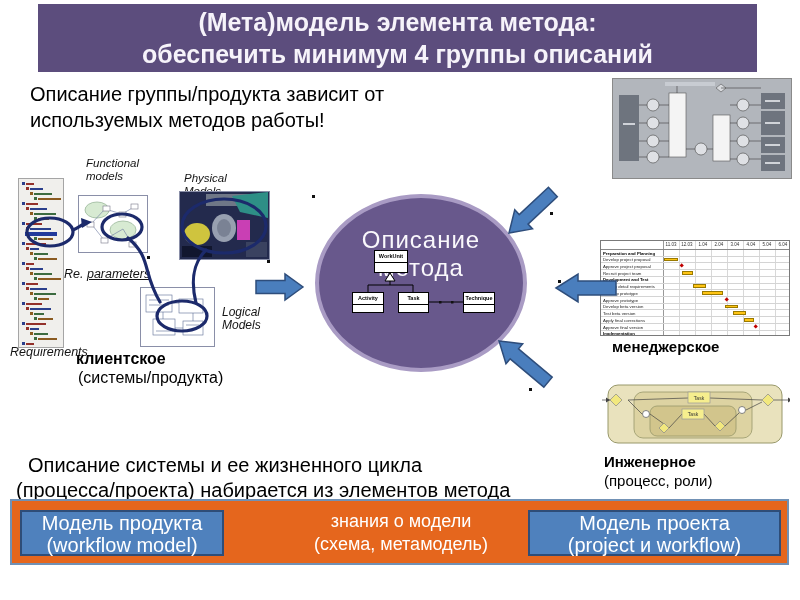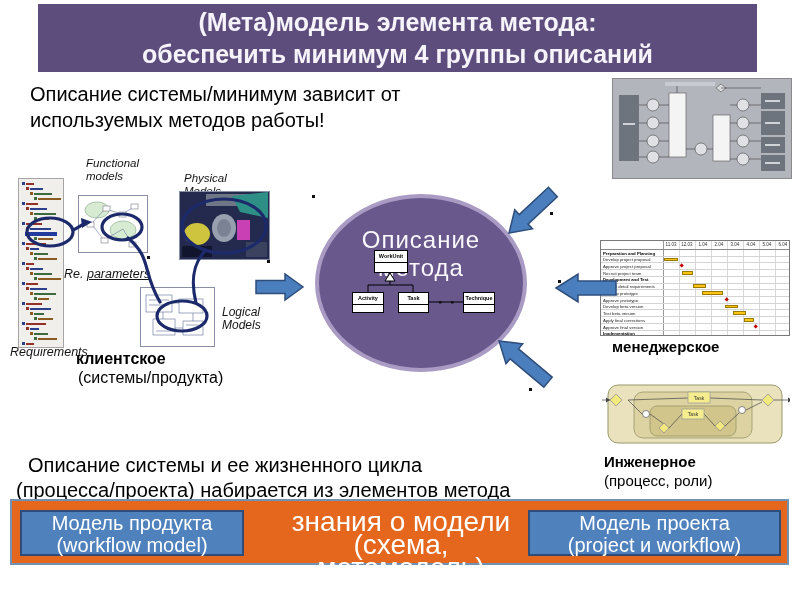--- a/index.html
+++ b/index.html
@@ -43,38 +43,38 @@
   .g-col{position:absolute;top:1px;width:16px;text-align:center;font-size:4.5px;color:#333;}
   .g-row{position:relative;height:5.73px;border-bottom:0.5px solid #d4d4d4;}
   .g-name{position:absolute;left:2px;top:0.6px;font-size:4.3px;color:#222;white-space:nowrap;}
   .g-row.group .g-name{font-weight:bold;color:#000;}
   .g-bar{position:absolute;top:0.8px;height:3.6px;background:#ffc515;border:0.5px solid #9a7a00;box-sizing:border-box;}
   .g-mile{position:absolute;top:1px;width:3.4px;height:3.4px;background:#c00000;transform:rotate(45deg);}
   
   .orange-bar{left:10px;top:499px;width:779px;height:66px;background:#e5661d;border:2px solid #7191b5;box-sizing:border-box;}
   .blue-box{position:absolute;top:9px;height:46px;background:#4f81bd;border:2px solid #2e4d78;box-sizing:border-box;
             color:#fff;text-align:center;font-size:20px;line-height:22px;padding-top:0px;}
-  .orange-text{position:absolute;top:9px;color:#fff;text-align:center;font-size:28px;line-height:23px;}
+  .orange-text{position:absolute;top:9px;color:#fff;text-align:center;font-size:18px;line-height:23px;}
   .green-bar{left:10px;top:567px;width:779px;height:25px;background:#7b9440;border:1px solid #5e7230;box-sizing:border-box;
              color:#fff;text-align:center;font-size:18px;line-height:23px;}
   svg{display:block;}
   .overlay{left:0;top:0;pointer-events:none;}
 </style>
 </head>
 <body>
 
 <div class="stage">
 
   <div class="abs header">
     <div>(Мета)модель элемента метода:</div>
     <div>обеспечить минимум 4 группы описаний</div>
   </div>
 
   <div class="abs bigtext" style="left:30px;top:81px;">
-    <div>Описание системы/минимум  зависит от</div>
+    <div>Описание группы/продукта  зависит от</div>
     <div>используемых методов работы!</div>
   </div>
 
   <div class="abs hand" style="left:86px;top:157px;">
     <div>Functional</div>
     <div>models</div>
   </div>
   <div class="abs hand" style="left:184px;top:172px;">
     <div>Physical</div>
     <div>Models</div>
@@ -475,21 +475,21 @@
   </div>
   <div class="abs" style="left:604px;top:452px;">
     <div class="cap-title">Инженерное</div>
     <div class="cap-sub">(процесс, роли)</div>
   </div>
 
   <div class="abs bigtext" style="left:28px;top:452px;">Описание системы и ее жизненного цикла</div>
   <div class="abs bigtext" style="left:16px;top:477px;">(процесса/проекта) набирается из элементов метода</div>
 
   <div class="abs orange-bar">
-    <div class="blue-box" style="left:8px;width:224px;">
+    <div class="blue-box" style="left:8px;width:204px;">
       <div>Модель продукта</div>
       <div>(workflow model)</div>
     </div>
     <div class="orange-text" style="left:266px;width:246px;">
       <div>знания о модели</div>
       <div>(схема, метамодель)</div>
     </div>
     <div class="blue-box" style="left:516px;width:253px;">
       <div>Модель проекта</div>
       <div>(project и workflow)</div>

